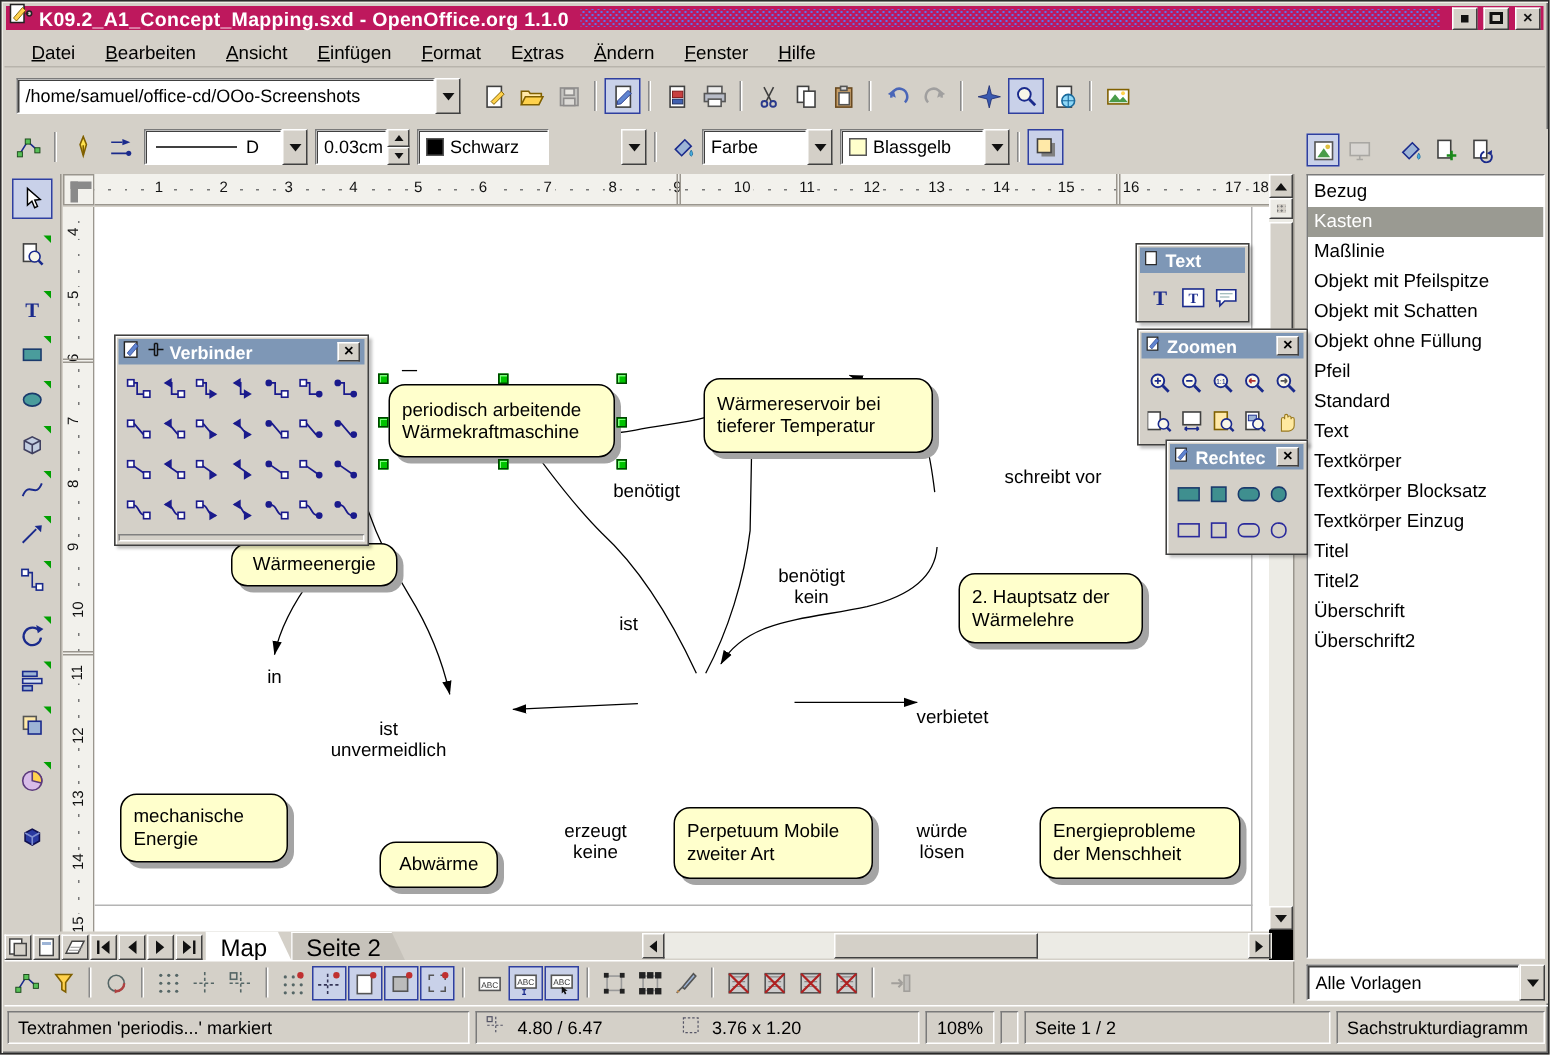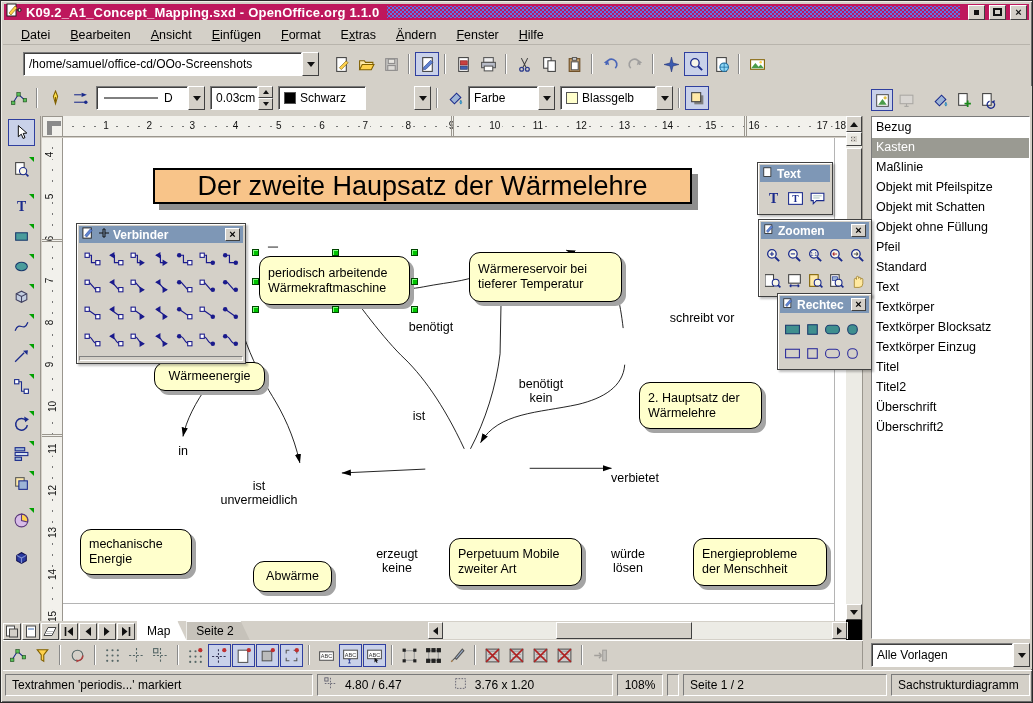--- a/index.html
+++ b/index.html
@@ -32,21 +32,21 @@
   
   .tbbtn { width:24px; height:24px; display:flex; align-items:center; justify-content:center;
            position:relative; flex:none; }
   .tbbtn.small { width:22px; height:22px; }
   .tbbtn.active { border:1px solid #2f3f9f; background:#c9d1e9; }
   .tbbtn.disabled { opacity:.45; filter:grayscale(.9); }
   .tbsep { width:0; height:20px; border-left:1px solid #8a8a8a; border-right:1px solid #fff; margin:0 4px; flex:none; }
   .gap8 { width:8px; flex:none; }
 
   .funcbar { position:absolute; left:2px; top:45px; right:170px; height:36px;
-             display:flex; align-items:center; padding-left:20px; gap:1px; }
+             display:flex; align-items:center; padding-left:8px; gap:1px; }
   .combo { display:flex; height:24px; flex:none; }
   .combo .fld { background:#fff; border:1px solid; border-color:#7a7a7a #fff #fff #7a7a7a;
                 box-shadow: inset 1px 1px 0 #404040; font-size:12px; padding:4px 4px 0 5px;
                 white-space:nowrap; overflow:hidden; }
   .combo .dbtn { width:17px; background:#d4d0c8; border:1px solid; border-color:#fff #404040 #404040 #fff;
                  display:flex; align-items:center; justify-content:center; }
   .tri-dn { width:0; height:0; border-left:4px solid transparent; border-right:4px solid transparent;
             border-top:5px solid #111; }
   .url-combo .fld { width:279px; }
 
@@ -142,21 +142,21 @@
                   font-size:12.5px; padding-top:1px; }
   .style-row { height:20px; line-height:19px; padding:0 4px; white-space:nowrap; }
   .style-row.selected { background:#9a9a92; color:#fff; }
   .stylist-filter { position:absolute; left:2px; right:3px; bottom:2px; height:24px; }
   .stylist-filter .fld { flex:1; }
 
   
   .tabrow { position:absolute; left:2px; top:620px; width:843px; height:19px; display:flex; align-items:stretch; }
   .tsmall { width:18px; height:17px; margin-top:1px; background:#d4d0c8; border:1px solid;
             border-color:#fff #404040 #404040 #fff; display:flex; align-items:center; justify-content:center; flex:none; }
-  .tab { font-size:12px; padding:2px 16px 0 9px; background:#c6c2ba; border-top:1px solid #fff;
+  .tab { font-size:16px; padding:2px 16px 0 9px; background:#c6c2ba; border-top:1px solid #fff;
          border-left:1px solid #fff; clip-path:polygon(0 0, calc(100% - 9px) 0, 100% 100%, 0 100%);
          white-space:nowrap; flex:none; }
   .tab.active { background:#fff; }
   .hscroll { position:absolute; left:425px; top:1px; width:420px; height:17px; background:#ecebe5; }
   .hthumb { position:absolute; left:128px; top:0; width:136px; height:17px; background:#d4d0c8;
             border:1px solid; border-color:#fff #404040 #404040 #fff; }
   .optionbar { position:absolute; left:2px; top:639px; width:860px; height:29px; display:flex;
                align-items:center; gap:1px; padding-left:4px; border-top:1px solid #fff; }
   .optionbar .tbbtn { width:23px; height:23px; }
   .optionbar .tbbtn.active { border:1px solid #2f3f9f; background:#c9d1e9; }
@@ -596,21 +596,20 @@
           <div>keine</div>
         </div>
         <div class="elabel" style="left: 572px; top: 340px;">
           <div>verbietet</div>
         </div>
         <div class="elabel" style="left: 565px; top: 423px;">
           <div>würde</div>
           <div>lösen</div>
         </div>
       </div>
-    <div class="map-title">Der zweite Haupsatz der Wärmelehre</div>
     <div id="nodes-layer">
         <div class="cnode" style="left: 196px; top: 118px; width: 151px; height: 49px;">
           <div>periodisch arbeitende</div>
           <div>Wärmekraftmaschine</div>
         </div>
         <div class="cnode" style="left: 406px; top: 114px; width: 153px; height: 50px;">
           <div>Wärmereservoir bei</div>
           <div>tieferer Temperatur</div>
         </div>
         <div class="cnode center" style="left: 91px; top: 224px; width: 111px; height: 29px;">

